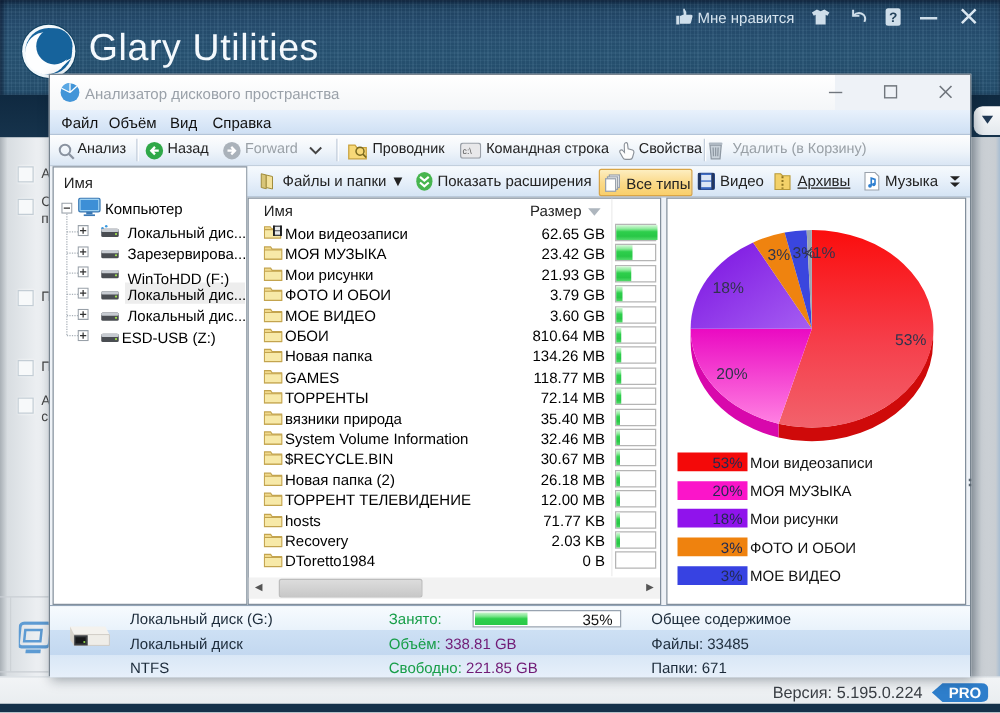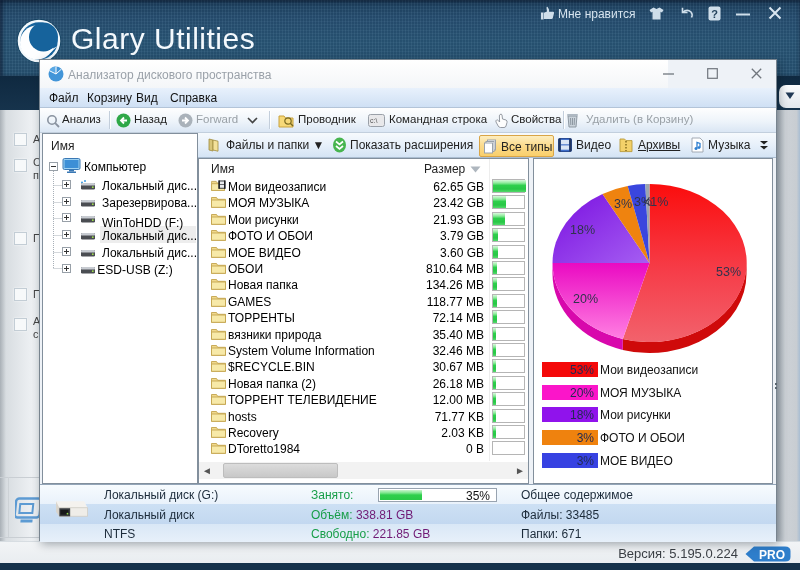--- a/index.html
+++ b/index.html
@@ -176,21 +176,21 @@
       </svg>
     <svg class="abs" style="left:667px;top:8px;" width="11" height="11" viewBox="0 0 11 11">
         <rect x="0.7" y="0.7" width="9.6" height="9.6" fill="none" stroke="#70767d" stroke-width="1.2"></rect>
       </svg>
     <svg class="abs" style="left:711px;top:8px;" width="11" height="11" viewBox="0 0 11 11">
         <path d="M0.8,0.8 L10.2,10.2 M10.2,0.8 L0.8,10.2" stroke="#70767d" stroke-width="1.3"></path>
       </svg>
   </div>
   <div class="abs" id="dmenu">
     <span style="left:9px;">Файл</span>
-      <span style="left:47px;">Корзину</span>
+      <span style="left:47px;">Объём</span>
       <span style="left:96px;">Вид</span>
       <span style="left:130px;">Справка</span>
   </div>
   <div class="abs" id="dtool">
     <svg class="abs" style="left:6px;top:6px;" width="14" height="14" viewBox="0 0 14 14">
         <circle cx="6" cy="6" r="4.2" fill="none" stroke="#8a93a0" stroke-width="1.6"></circle>
         <line x1="9.2" y1="9.2" x2="13" y2="13" stroke="#8a93a0" stroke-width="1.8"></line>
       </svg>
     <span class="titem" style="left:22px;">Анализ</span>
     <div class="tsep" style="left:69px;"></div>

